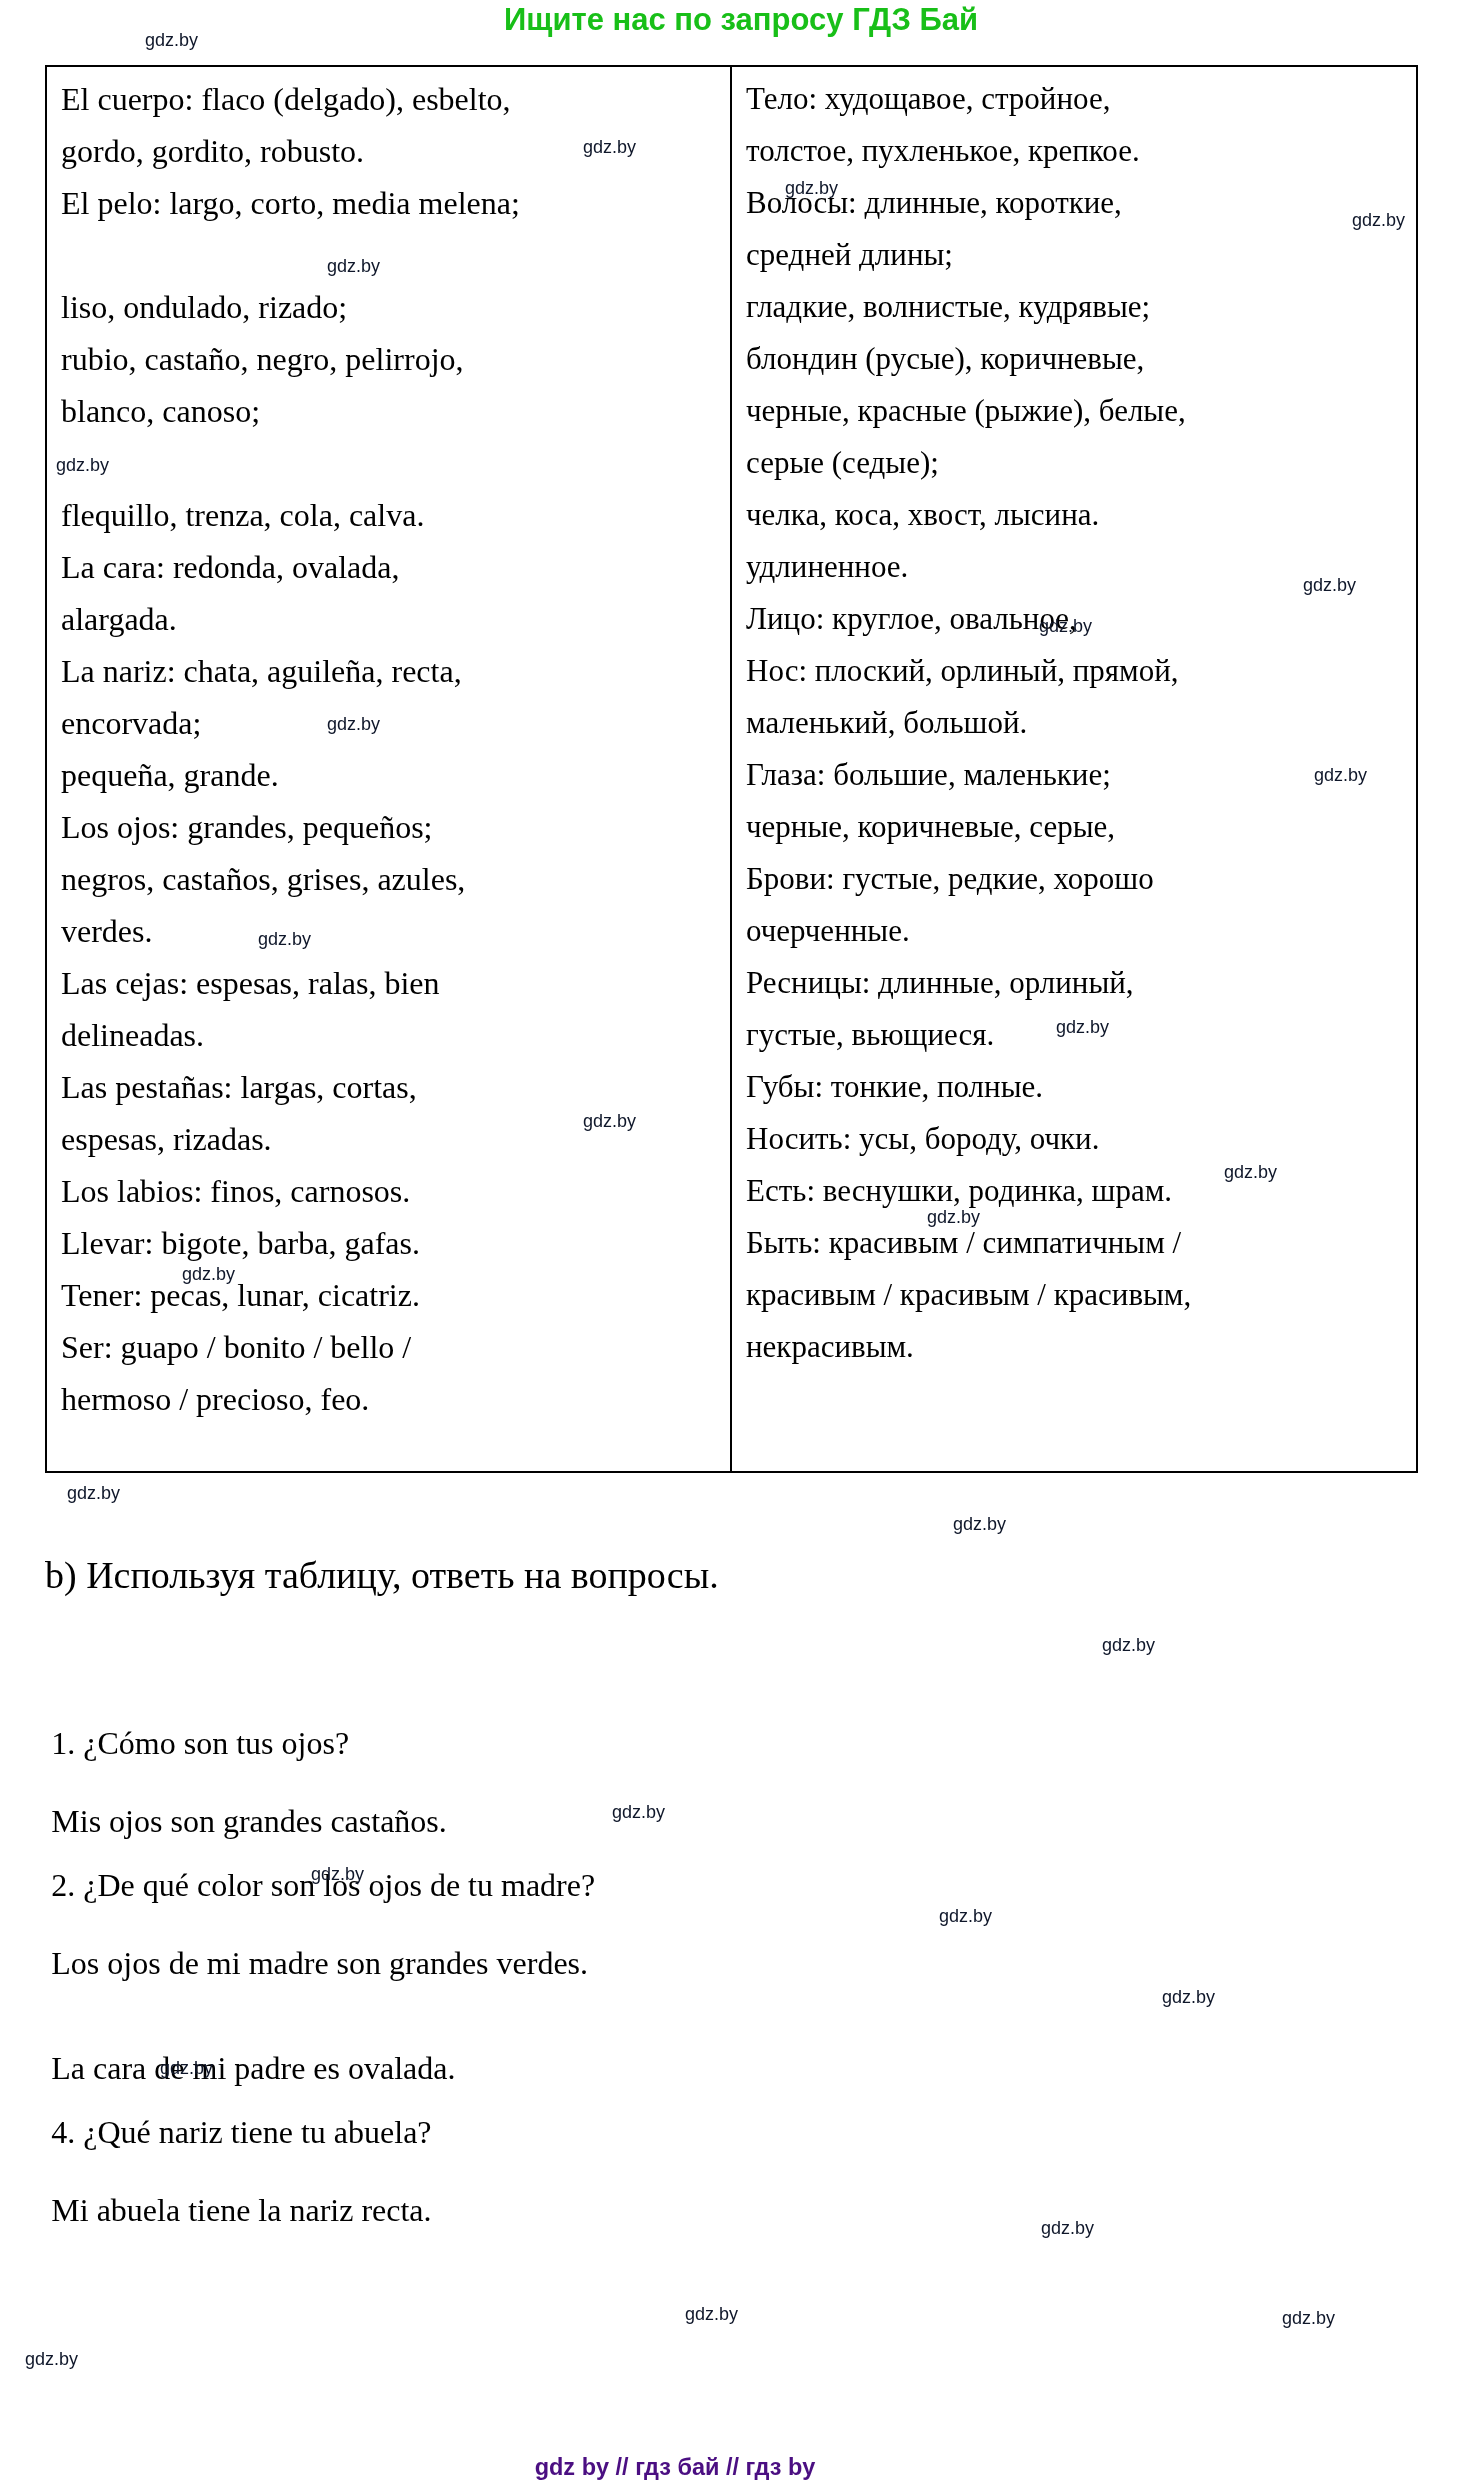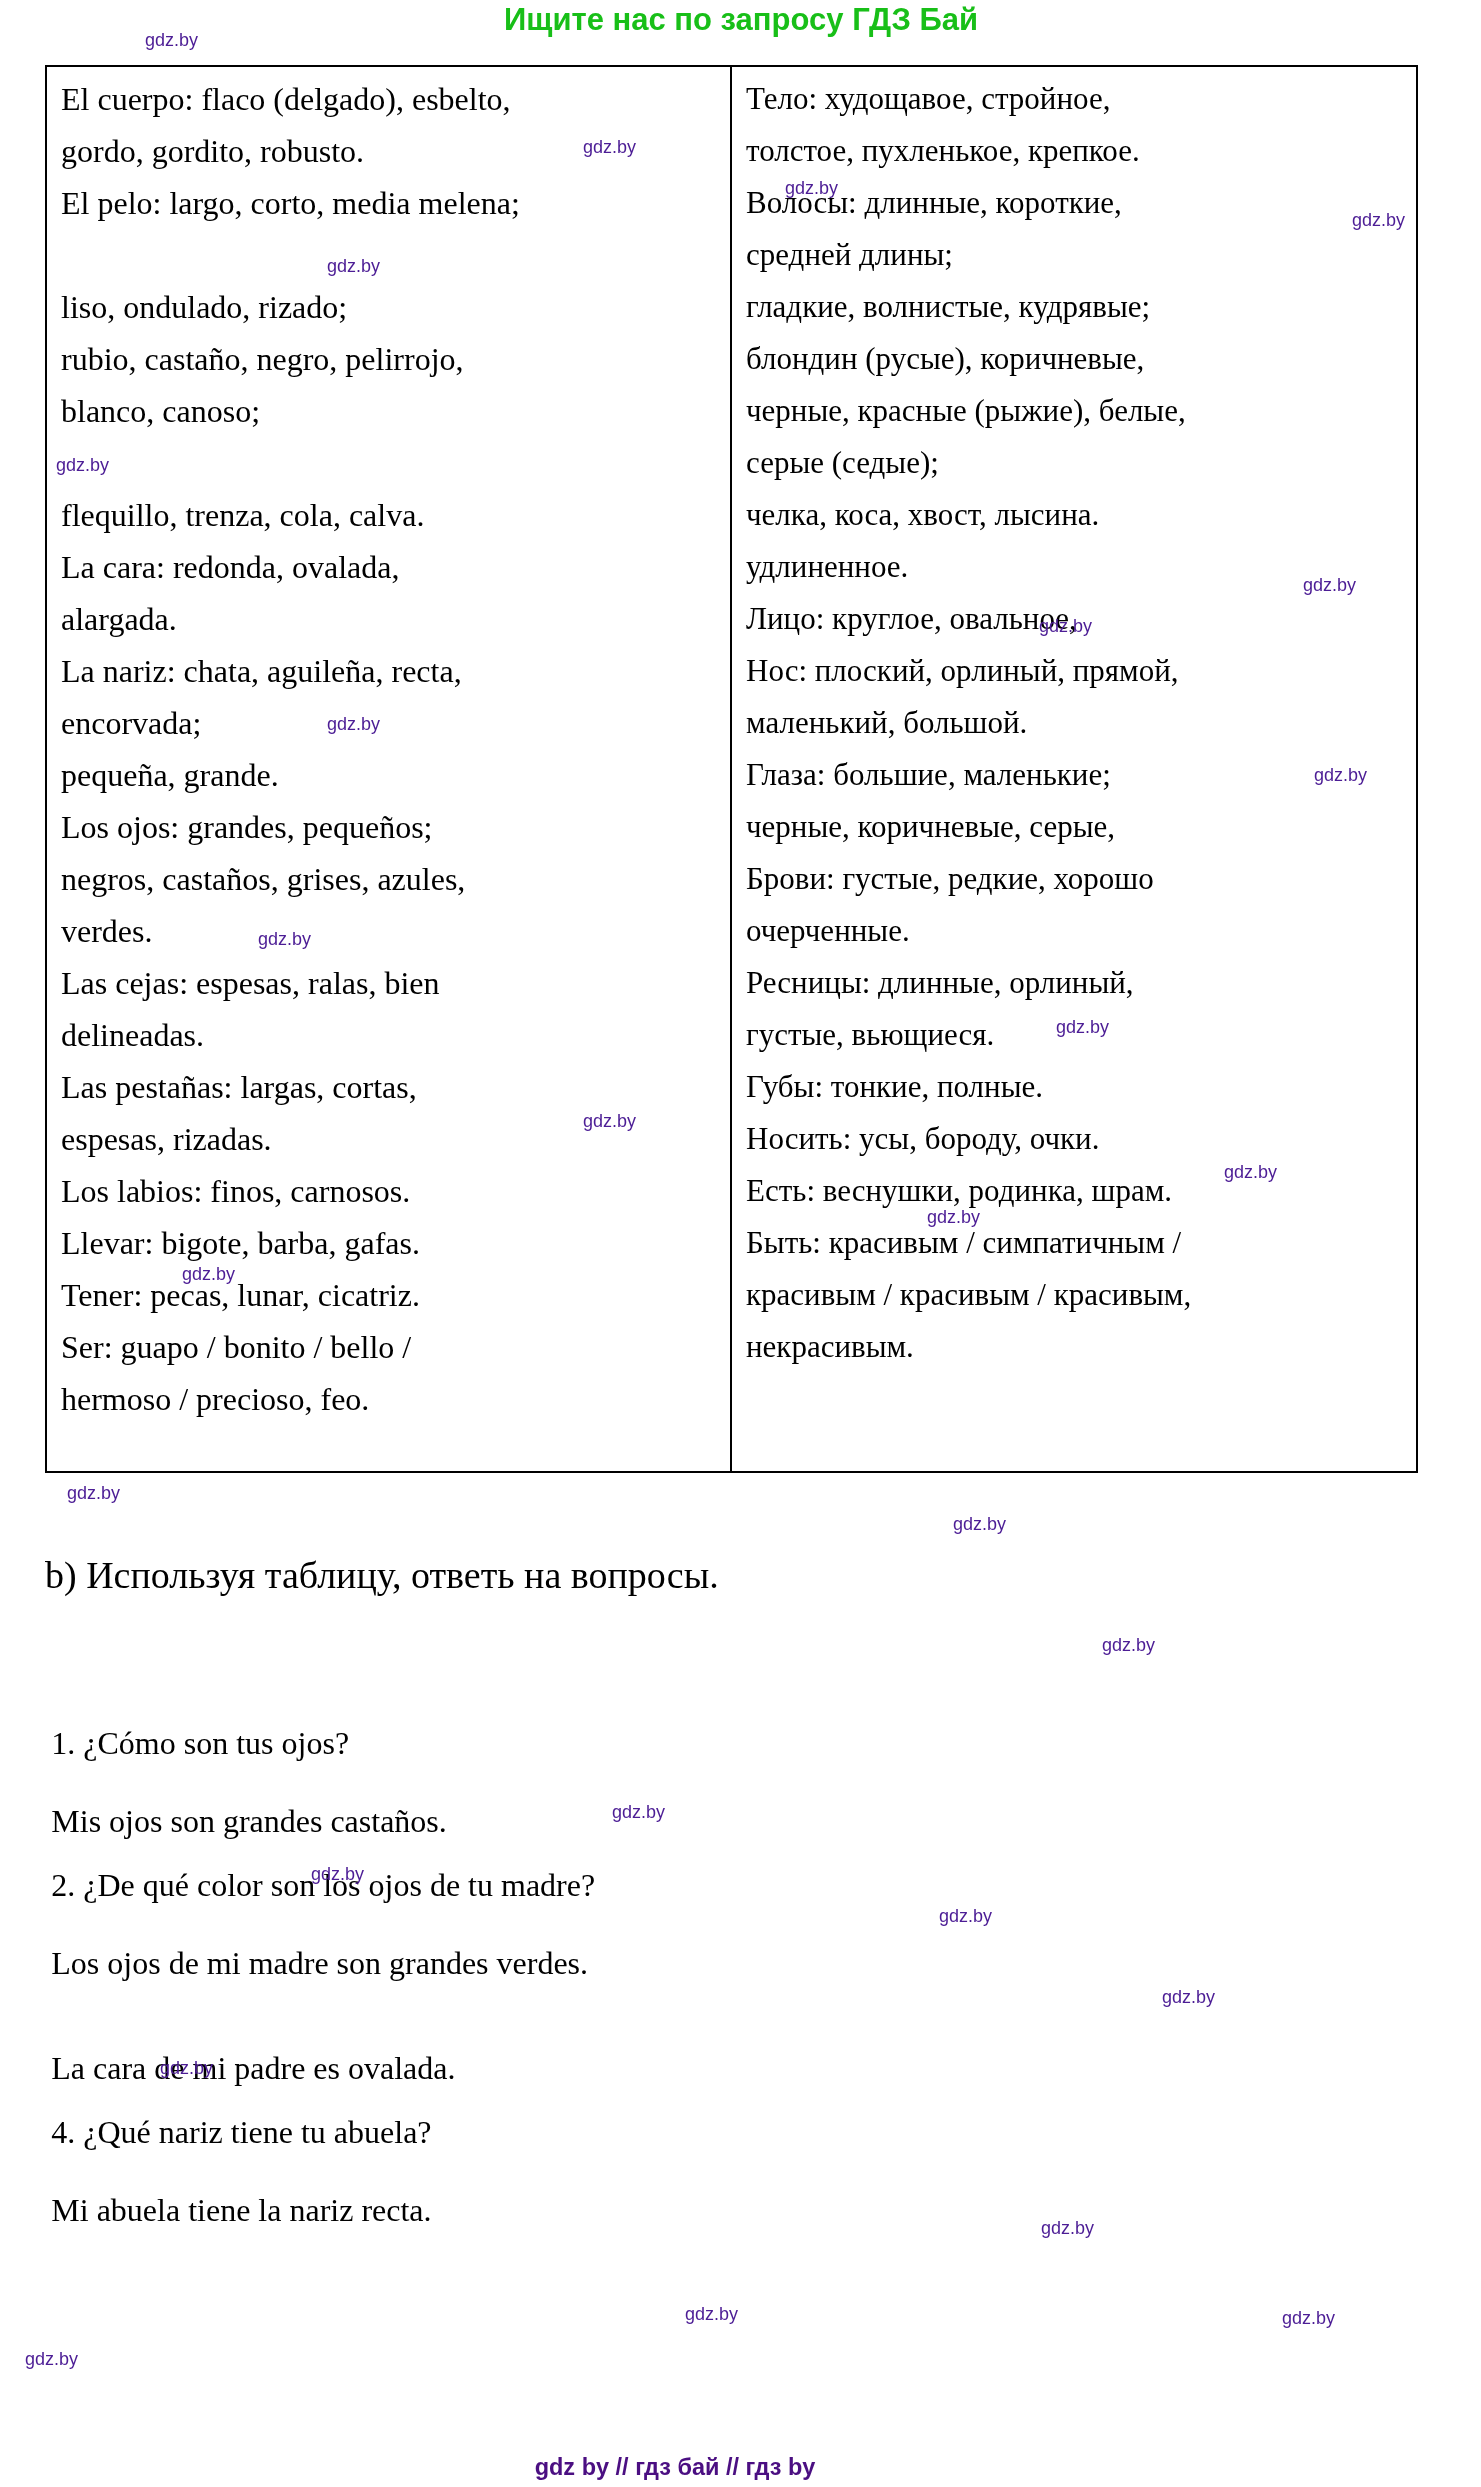--- a/index.html
+++ b/index.html
@@ -10,21 +10,21 @@
     font-family:"Liberation Serif", serif;
     position:relative;
     overflow:hidden;
   }
 
   
   .wm {
     position:absolute;
     font-family:"Liberation Sans", sans-serif;
     font-size:18px;
-    color:#4c1d95;
+    color:#0f172a;
     white-space:nowrap;
     letter-spacing:0px;
     z-index:5;
     pointer-events:none;
   }
 
   
   .banner {
     position:absolute;
     top:1.6px;

